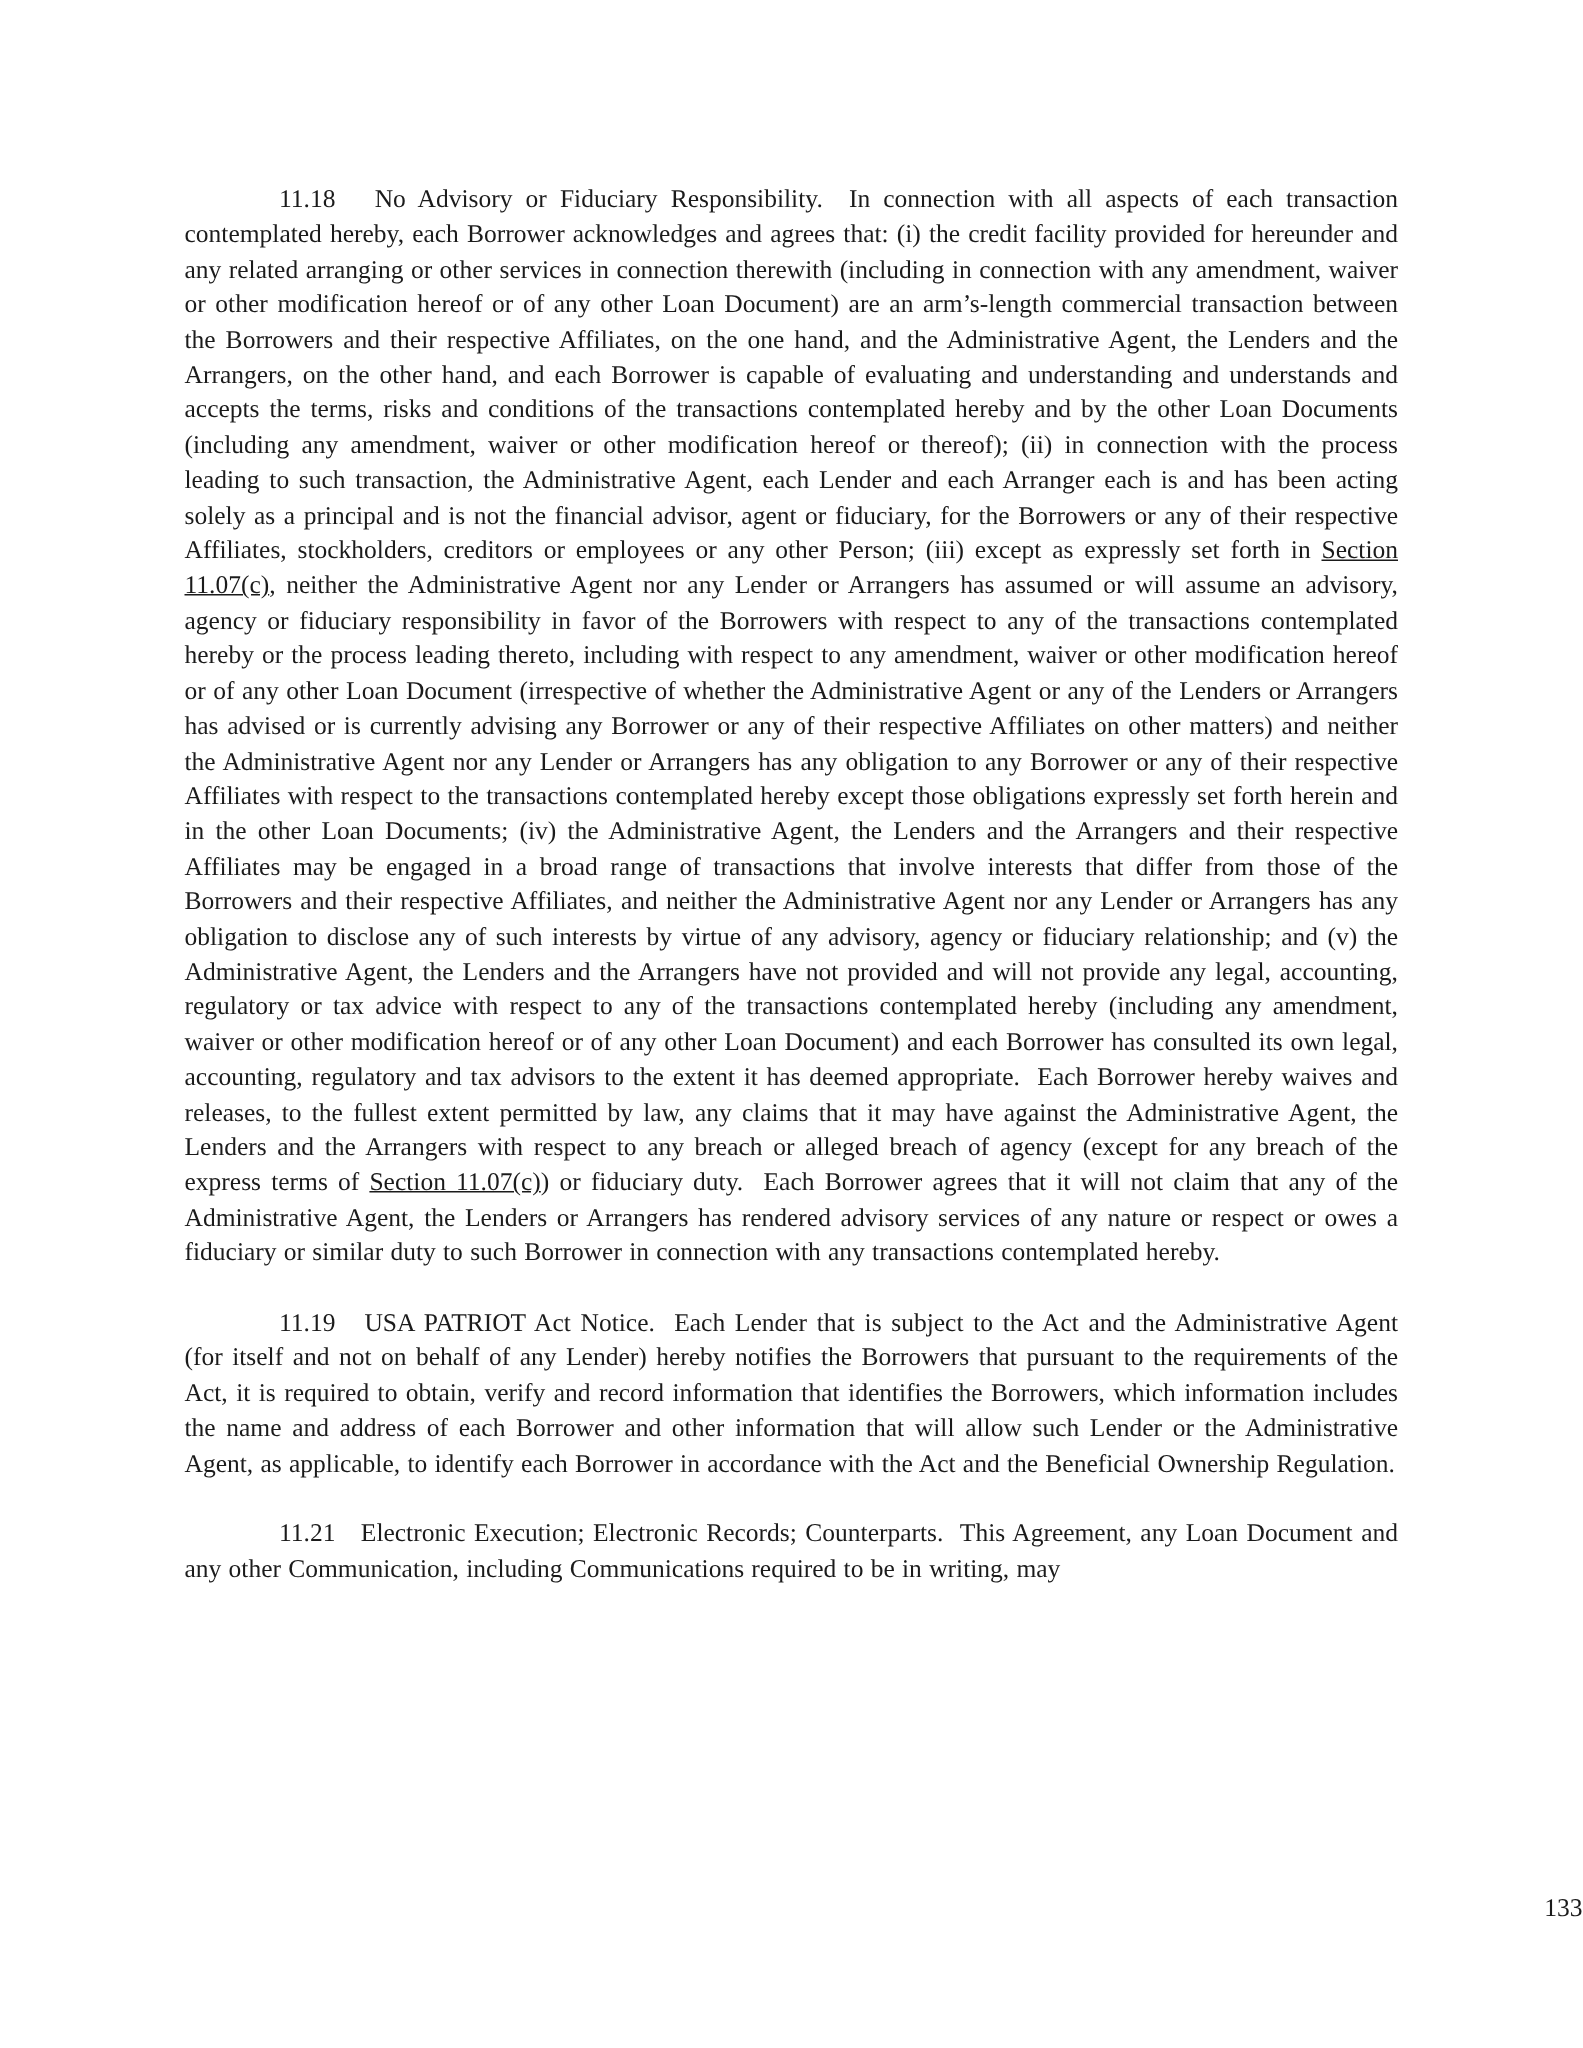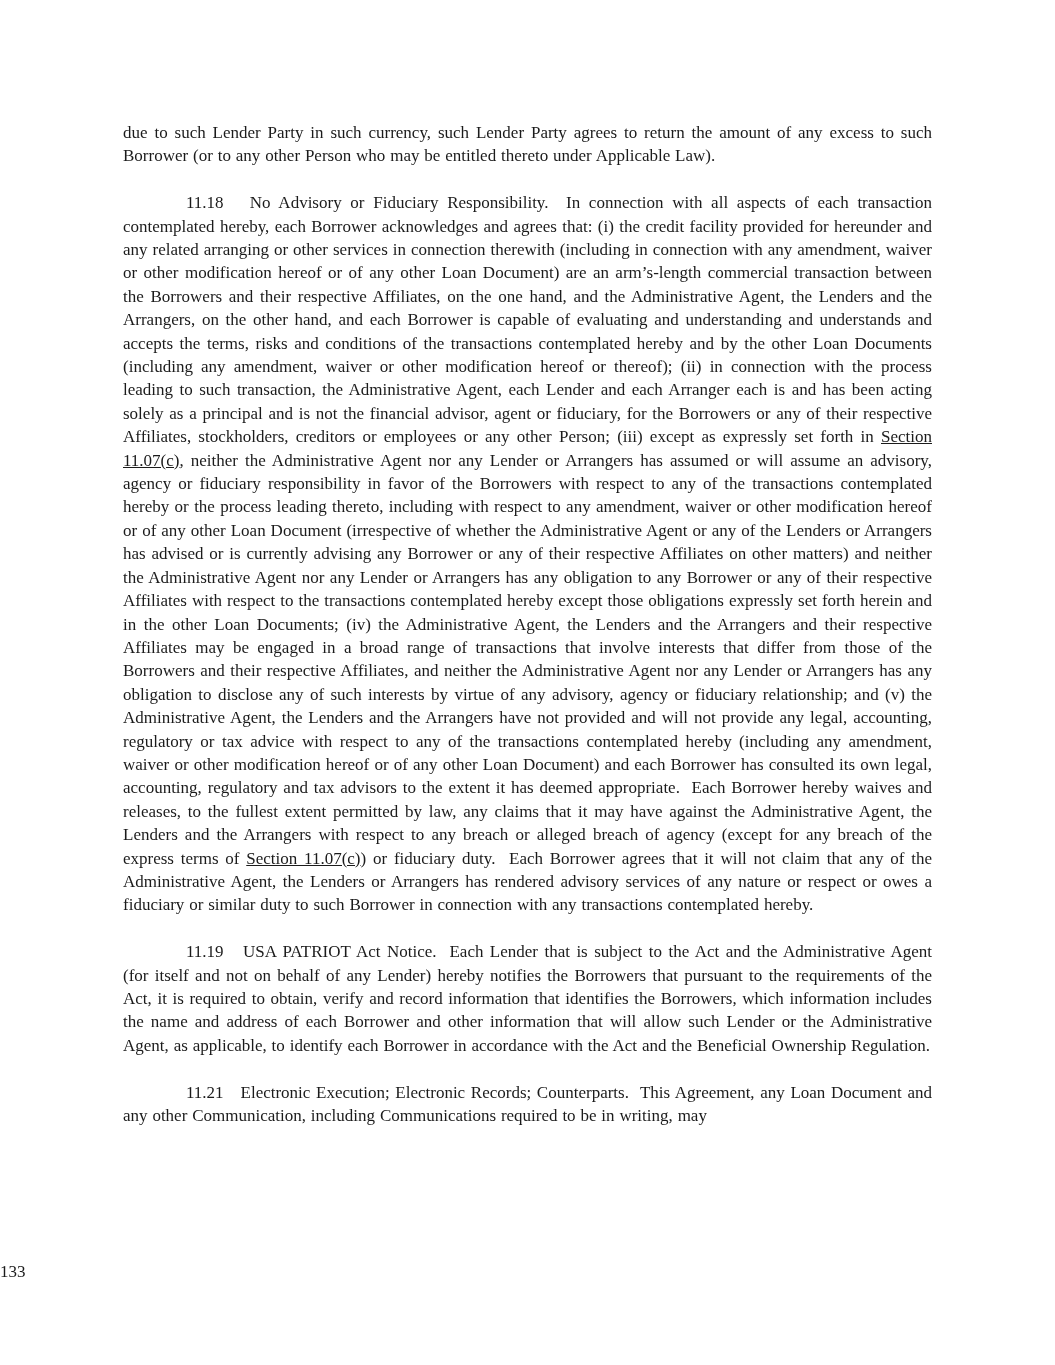--- a/index.html
+++ b/index.html
@@ -28,30 +28,29 @@
   p.doc-paragraph.indent {
     text-indent: 63px;
   }
   .b { font-weight: normal; }
   .u { text-decoration: underline; }
   .page-number {
     position: absolute;
     left: 0;
     right: 0;
     top: 1260px;
-    text-align: left;
+    text-align: right;
     font-family: "Liberation Serif", "DejaVu Serif", serif;
     font-size: 17px;
     color: #1b1b1b;
   }
 </style>
 </head>
 <body>
 
 <div class="page">
   <div>
-      <p class="doc-paragraph"><span>due to such Lender Party in such currency, such Lender Party agrees to return the amount of any excess to such Borrower (or to any other Person who may be entitled thereto under Applicable Law).</span></p>
       <p class="doc-paragraph indent"><span class="b">11.18&nbsp;&nbsp;&nbsp;No Advisory or Fiduciary Responsibility.</span><span>&nbsp; In connection with all aspects of each transaction contemplated hereby, each Borrower acknowledges and agrees that: (i) the credit facility provided for hereunder and any related arranging or other services in connection therewith (including in connection with any amendment, waiver or other modification hereof or of any other Loan Document) are an arm’s-length commercial transaction between the Borrowers and their respective Affiliates, on the one hand, and the Administrative Agent, the Lenders and the Arrangers, on the other hand, and each Borrower is capable of evaluating and understanding and understands and accepts the terms, risks and conditions of the transactions contemplated hereby and by the other Loan Documents (including any amendment, waiver or other modification hereof or thereof); (ii) in connection with the process leading to such transaction, the Administrative Agent, each Lender and each Arranger each is and has been acting solely as a principal and is not the financial advisor, agent or fiduciary, for the Borrowers or any of their respective Affiliates, stockholders, creditors or employees or any other Person; (iii) except as expressly set forth in </span><span class="u">Section 11.07(c)</span><span>, neither the Administrative Agent nor any Lender or Arrangers has assumed or will assume an advisory, agency or fiduciary responsibility in favor of the Borrowers with respect to any of the transactions contemplated hereby or the process leading thereto, including with respect to any amendment, waiver or other modification hereof or of any other Loan Document (irrespective of whether the Administrative Agent or any of the Lenders or Arrangers has advised or is currently advising any Borrower or any of their respective Affiliates on other matters) and neither the Administrative Agent nor any Lender or Arrangers has any obligation to any Borrower or any of their respective Affiliates with respect to the transactions contemplated hereby except those obligations expressly set forth herein and in the other Loan Documents; (iv) the Administrative Agent, the Lenders and the Arrangers and their respective Affiliates may be engaged in a broad range of transactions that involve interests that differ from those of the Borrowers and their respective Affiliates, and neither the Administrative Agent nor any Lender or Arrangers has any obligation to disclose any of such interests by virtue of any advisory, agency or fiduciary relationship; and (v) the Administrative Agent, the Lenders and the Arrangers have not provided and will not provide any legal, accounting, regulatory or tax advice with respect to any of the transactions contemplated hereby (including any amendment, waiver or other modification hereof or of any other Loan Document) and each Borrower has consulted its own legal, accounting, regulatory and tax advisors to the extent it has deemed appropriate.&nbsp; Each Borrower hereby waives and releases, to the fullest extent permitted by law, any claims that it may have against the Administrative Agent, the Lenders and the Arrangers with respect to any breach or alleged breach of agency (except for any breach of the express terms of </span><span class="u">Section 11.07(c)</span><span>) or fiduciary duty.&nbsp; Each Borrower agrees that it will not claim that any of the Administrative Agent, the Lenders or Arrangers has rendered advisory services of any nature or respect or owes a fiduciary or similar duty to such Borrower in connection with any transactions contemplated hereby.</span></p>
       <p class="doc-paragraph indent"><span class="b">11.19&nbsp;&nbsp;&nbsp;USA PATRIOT Act Notice.</span><span>&nbsp; Each Lender that is subject to the Act and the Administrative Agent (for itself and not on behalf of any Lender) hereby notifies the Borrowers that pursuant to the requirements of the Act, it is required to obtain, verify and record information that identifies the Borrowers, which information includes the name and address of each Borrower and other information that will allow such Lender or the Administrative Agent, as applicable, to identify each Borrower in accordance with the Act and the Beneficial Ownership Regulation.</span></p>
       <p class="doc-paragraph indent"><span class="b">11.21&nbsp;&nbsp;&nbsp;Electronic Execution; Electronic Records; Counterparts</span><span>.&nbsp; This Agreement, any Loan Document and any other Communication, including Communications required to be in writing, may</span></p>
     </div>
   <div class="page-number">133</div>
 </div>
 
 </body></html>

